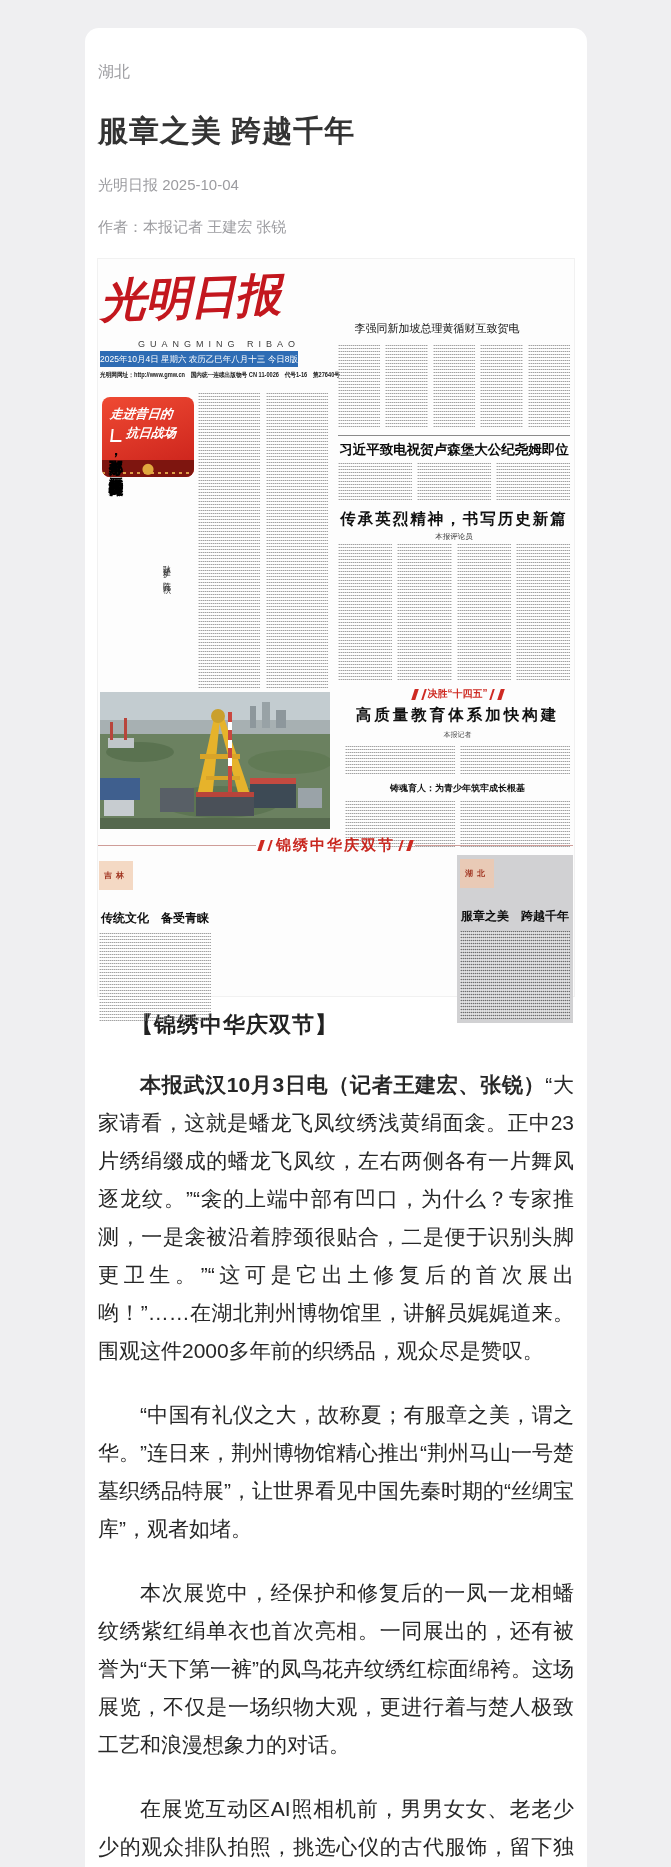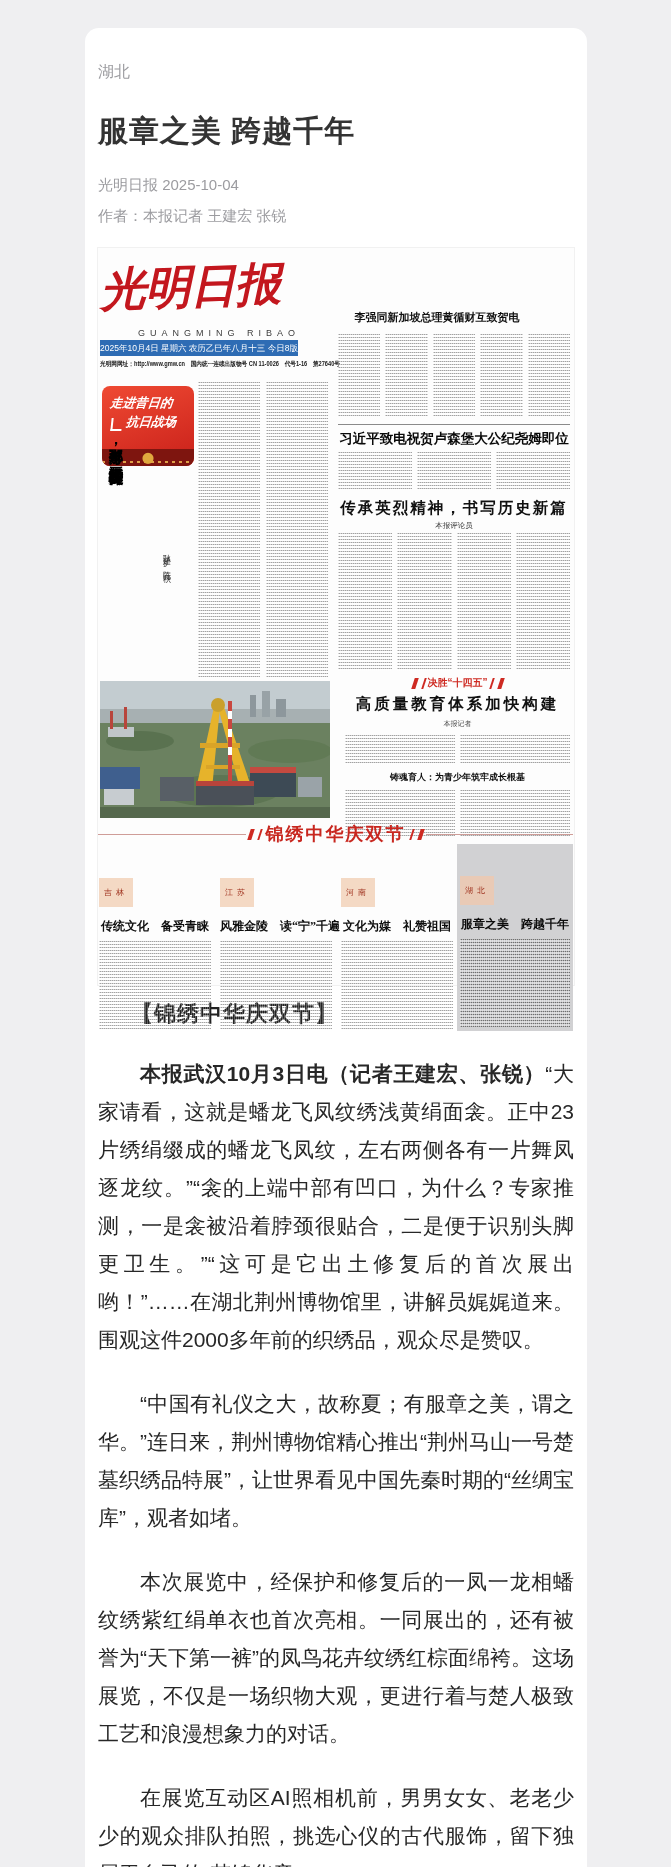--- a/index.html
+++ b/index.html
@@ -9,21 +9,21 @@
     font-family:"Liberation Sans",sans-serif;
   }
   .card{
     position:absolute;left:85px;top:28px;width:502px;height:1839px;
     background:#ffffff;border-radius:14px 14px 0 0;
   }
   .inner{padding:0 13px;}
   .cat{padding-top:34px;font-size:16px;color:#9c9ca0;}
   .title{margin-top:28px;font-size:30px;font-weight:600;color:#333;letter-spacing:1px;}
   .meta1{margin-top:24px;font-size:15px;color:#9c9ca0;}
-  .meta2{margin-top:12px;font-size:15px;color:#9c9ca0;}
+  .meta2{margin-top:23px;font-size:15px;color:#9c9ca0;}
 
   
   .newspaper{
     position:relative;margin-top:22px;width:476px;height:737px;
     background:#fdfdfd;outline:1px solid #f1f1f1;
   }
   .np{
     background-image:
       repeating-linear-gradient(90deg, rgba(255,255,255,.55) 0 1px, transparent 1px 2px),
       repeating-linear-gradient(180deg, rgba(40,40,40,.85) 0 1px, transparent 1px 3px);
@@ -38,21 +38,21 @@
   .pinyin{position:absolute;left:2px;top:80px;width:200px;text-align:right;
     font-size:9px;letter-spacing:5px;color:#3c3c3c;}
   .datebar{position:absolute;left:2px;top:92px;width:198px;height:16px;line-height:16px;
     background:#2e6cb4;color:#fff;font-size:8.5px;text-align:center;white-space:nowrap;}
   .infoline{position:absolute;left:2px;top:112px;width:226px;
     font-size:6.5px;font-weight:bold;color:#1a1a1a;white-space:nowrap;
     transform:scaleX(.87);transform-origin:left top;}
   .lead-head{position:absolute;left:205px;top:4px;width:268px;text-align:center;
     font-size:21px;line-height:27px;font-weight:800;color:#0a0a0a;white-space:nowrap;}
   .lead-sub{position:absolute;left:205px;top:62px;width:268px;text-align:center;
-    font-size:11px;font-weight:700;color:#111;white-space:nowrap;}
+    font-size:11px;font-weight:400;color:#111;white-space:nowrap;}
   .cols{display:flex;gap:5px;}
   .cols>div{flex:1;}
   .lead-body{position:absolute;left:240px;top:86px;width:232px;height:82px;}
   .hr1{position:absolute;left:240px;top:176px;width:232px;border-top:1px solid #8a8a8a;}
   .story2-head{position:absolute;left:238px;top:182px;width:236px;text-align:center;
     font-size:13.5px;font-weight:800;color:#0a0a0a;white-space:nowrap;}
   .story2-body{position:absolute;left:240px;top:204px;width:232px;height:38px;}
   .story3-head{position:absolute;left:240px;top:250px;width:232px;text-align:center;
     font-family:"Liberation Serif",serif;font-size:15.5px;font-weight:700;
     letter-spacing:2px;color:#101010;white-space:nowrap;}
@@ -94,26 +94,26 @@
     font-family:"Liberation Serif",serif;font-weight:700;font-size:14.5px;
     letter-spacing:.5px;color:#000;}
   .vby{position:absolute;left:62px;top:300px;height:118px;
     writing-mode:vertical-rl;text-orientation:upright;
     font-size:8px;letter-spacing:2px;color:#333;}
   .photo{position:absolute;left:2px;top:433px;width:230px;height:137px;}
   
   .strip{position:absolute;left:0;top:578px;width:475px;height:16px;
     display:flex;align-items:center;}
   .strip .line{flex:1;border-top:1px solid #cf9d98;}
-  .strip-title{font-size:18px;font-weight:700;color:#c8271f;letter-spacing:2px;
+  .strip-title{font-size:15px;font-weight:700;color:#c8271f;letter-spacing:2px;
     white-space:nowrap;margin:8px 2px;}
   .region{position:absolute;top:602px;width:112px;}
   .r-chip{display:inline-block;background:#f4d9c4;color:#a03420;font-size:8px;
-    font-weight:400;letter-spacing:4px;padding:9px 5px;margin-top:28px;}
-  .r-head{margin-top:11px;text-align:center;font-family:"Liberation Serif",serif;
+    font-weight:700;letter-spacing:4px;padding:9px 5px;}
+  .r-head{margin-top:20px;text-align:center;font-family:"Liberation Serif",serif;
     font-weight:700;font-size:12px;color:#0d0d0d;white-space:nowrap;}
   .r-body{margin-top:6px;height:88px;}
   .region.hl{top:596px;left:359px;width:110px;background:#d1d1d3;padding:4px 3px;}
   .region.hl .r-chip{background:#e9cab6;}
   .region.hl .np{opacity:.68;}
   
   .sec-head{margin-top:14px;font-size:22px;font-weight:700;color:#222;
     text-indent:33px;letter-spacing:1px;}
   .art p{margin:26px 0 0;font-size:21px;line-height:38px;color:#272727;
     text-align:justify;text-indent:42px;}
@@ -234,30 +234,20 @@
         <span class="bar thin"></span>
           <span class="bar"></span>
         <div class="line"></div>
       </div>
 
       <div class="region" style="left:1px;">
         <span class="r-chip">吉林</span>
         <div class="r-head">传统文化　备受青睐</div>
         <div class="r-body np"></div>
       </div>
-      <div class="region" style="left:122px;">
-        <span class="r-chip">江苏</span>
-        <div class="r-head">风雅金陵　读“宁”千遍</div>
-        <div class="r-body np"></div>
-      </div>
-      <div class="region" style="left:243px;">
-        <span class="r-chip">河南</span>
-        <div class="r-head">文化为媒　礼赞祖国</div>
-        <div class="r-body np"></div>
-      </div>
       <div class="region hl">
         <span class="r-chip">湖北</span>
         <div class="r-head">服章之美　跨越千年</div>
         <div class="r-body np"></div>
       </div>
     </div>
 
     <div class="art">
       <div class="sec-head">【锦绣中华庆双节】</div>
       <p><span class="lead-in">本报武汉10月3日电（记者王建宏、张锐）</span><span>“大家请看，这就是蟠龙飞凤纹绣浅黄绢面衾。正中23片绣绢缀成的蟠龙飞凤纹，左右两侧各有一片舞凤逐龙纹。”“衾的上端中部有凹口，为什么？专家推测，一是衾被沿着脖颈很贴合，二是便于识别头脚更卫生。”“这可是它出土修复后的首次展出哟！”……在湖北荆州博物馆里，讲解员娓娓道来。围观这件2000多年前的织绣品，观众尽是赞叹。</span></p>

